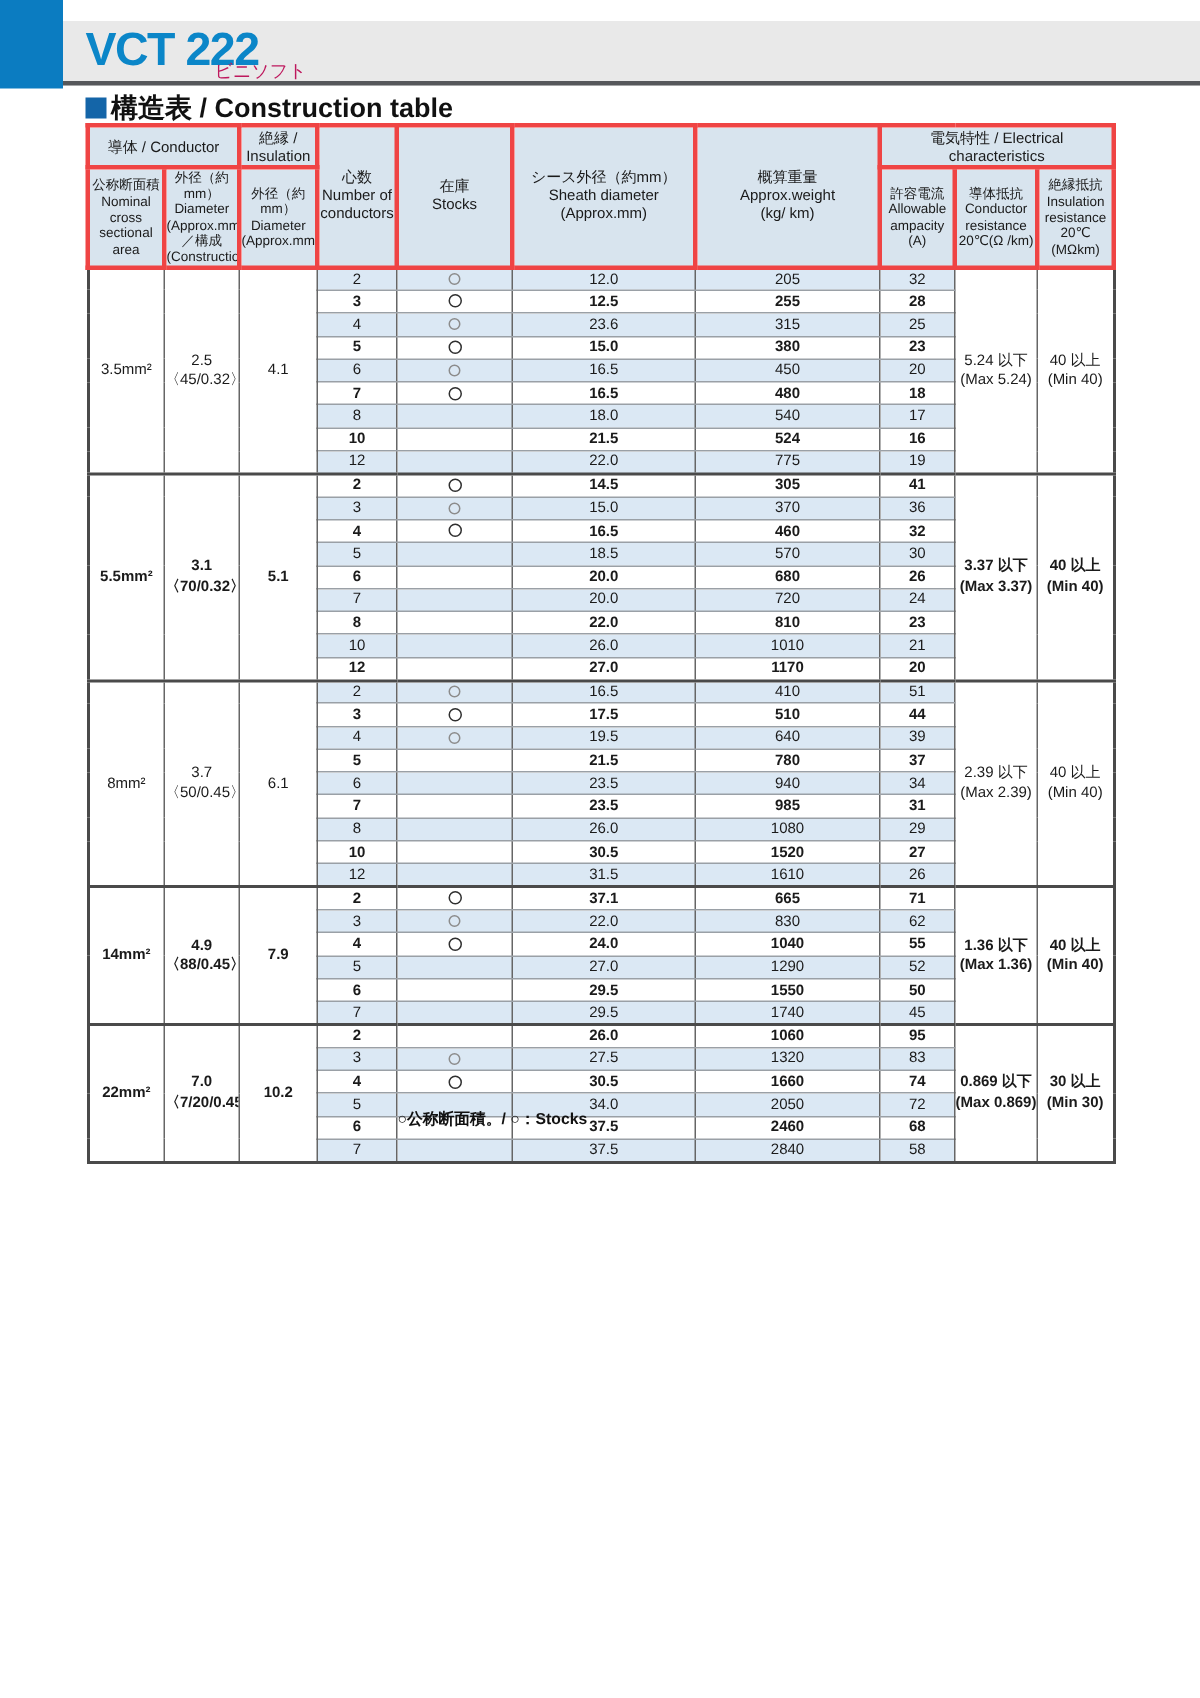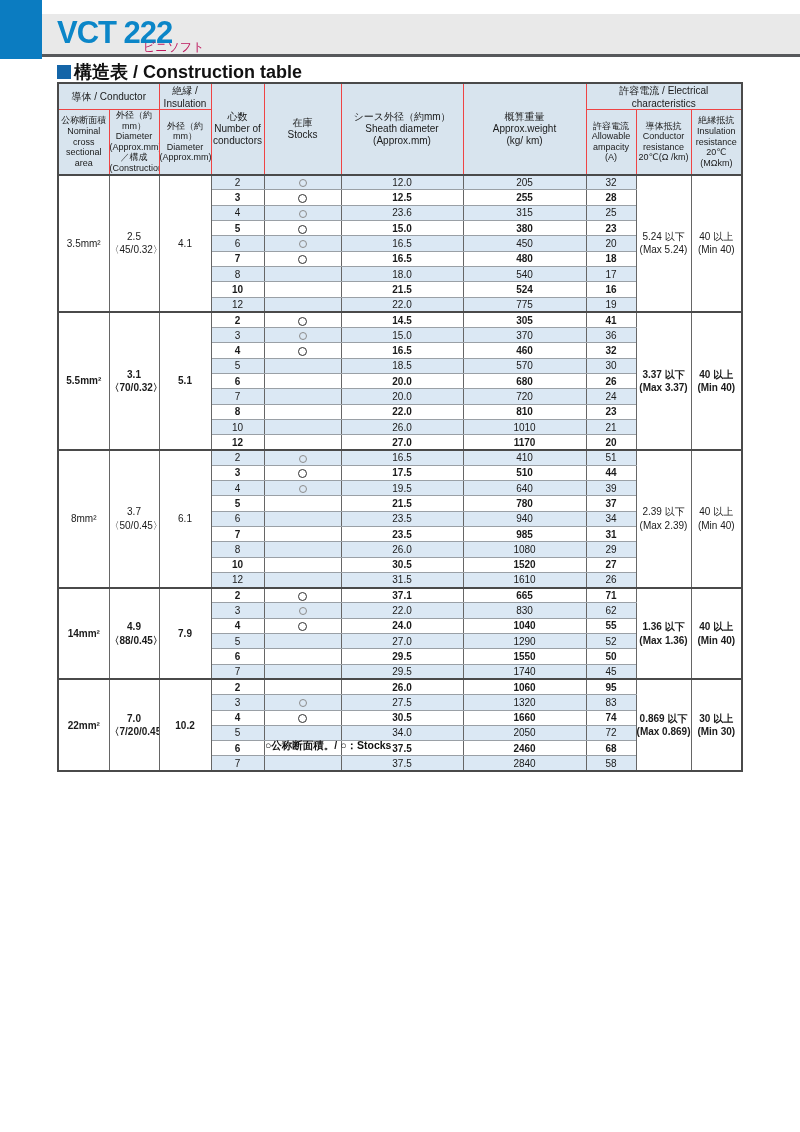--- a/index.html
+++ b/index.html
@@ -17,21 +17,21 @@
   
   .section-title { position:absolute; left:57px; top:60px; display:flex; align-items:center;
                    font-size:18px; font-weight:700; color:#111;justify-content:flex-end; }
   .bullet { display:inline-block; width:14px; height:14px; background:#1465a8; margin-right:3px; }
 
   
   .table-wrap { position:absolute; left:57px; top:82px; }
   table { border-collapse:collapse; table-layout:fixed; width:684px; border:2px solid #4a4a4a; }
   th, td { border-left:1px solid #666; border-right:1px solid #666; text-align:center;
            color:#1a1a1a; overflow:hidden; }
-  thead th { background:#d8e4ee; border:1px solid #ef4444; font-weight:400; }
+  thead th { background:#d8e4ee; border:3px solid #ef4444; font-weight:400; }
   tr.band th { height:14px; font-size:10px; }
   th.lbl { font-size:9px; line-height:1.18; white-space:pre-line; vertical-align:middle; }
   tr.lbls th { height:45px; }
   tbody td { height:15.3px; font-size:10px; border-top:1px solid #9aa0a6; border-bottom:1px solid #9aa0a6; }
   tbody tr.block-start td { border-top:2px solid #4a4a4a; }
   tr.row-blue td { background:#dbe8f4; font-weight:400; }
   tr.row-white td { background:#ffffff; font-weight:700; }
   td.merged { background:#ffffff !important; font-weight:700; white-space:pre-line;
               vertical-align:middle; line-height:1.35; font-size:10px; }
   .circle { display:inline-block; width:8px; height:8px; border:1px solid #8c8c8c;
@@ -78,21 +78,21 @@
 Number of
 conductors</th>
           <th rowspan="2" class="lbl">在庫
 Stocks</th>
           <th rowspan="2" class="lbl">シース外径（約mm）
 Sheath diameter
 (Approx.mm)</th>
           <th rowspan="2" class="lbl">概算重量
 Approx.weight
 (kg/ km)</th>
-          <th colspan="3">許容電流 / Electrical characteristics</th>
+          <th colspan="3">電気特性 / Electrical characteristics</th>
         </tr>
         <tr class="lbls">
           <th class="lbl">公称断面積
 Nominal cross
 sectional area</th>
           <th class="lbl">外径（約mm）
 Diameter
 (Approx.mm)
 ／構成
 (Construction)</th>

